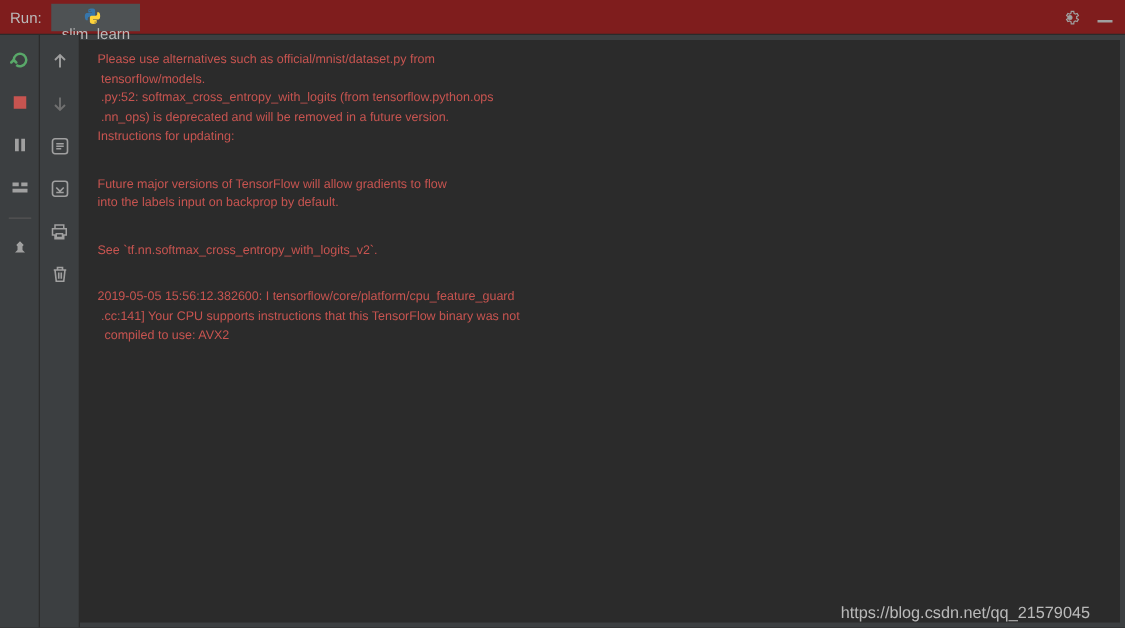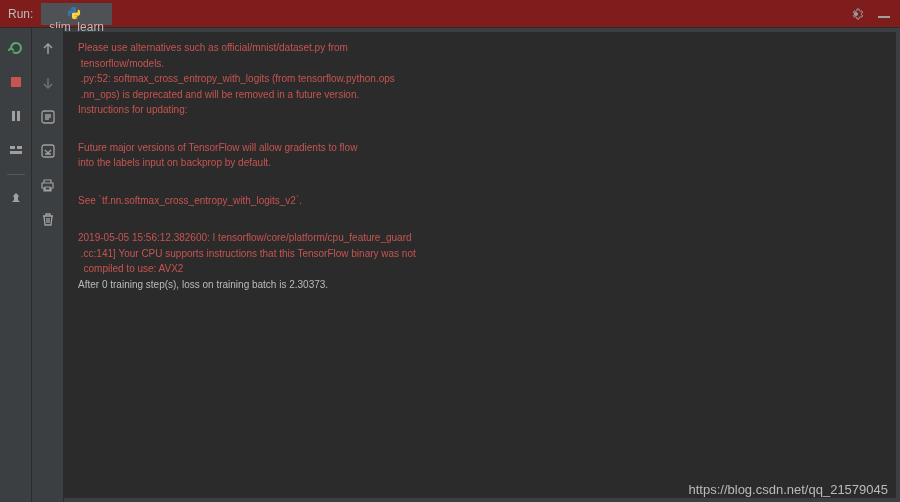--- a/index.html
+++ b/index.html
@@ -132,21 +132,21 @@
       height: 22px;
     }
     .divider {
       width: 18px;
       height: 1px;
       background: #555;
     }
     .watermark {
       position: absolute;
       bottom: 5px;
-      right: 12px;
+      right: 28px;
       color: #dddddd;
       font-size: 13px;
       font-family: sans-serif;
       opacity: 0.8;
     }
   </style>
 </head>
 <body>
 
 <div class="header">
@@ -253,17 +253,16 @@
       <div class="console-line error">Instructions for updating:</div>
       <div class="console-line blank"></div>
       <div class="console-line error">Future major versions of TensorFlow will allow gradients to flow</div>
       <div class="console-line error">into the labels input on backprop by default.</div>
       <div class="console-line blank"></div>
       <div class="console-line error">See `tf.nn.softmax_cross_entropy_with_logits_v2`.</div>
       <div class="console-line blank"></div>
       <div class="console-line error">2019-05-05 15:56:12.382600: I tensorflow/core/platform/cpu_feature_guard</div>
       <div class="console-line error"> .cc:141] Your CPU supports instructions that this TensorFlow binary was not</div>
       <div class="console-line error">  compiled to use: AVX2</div>
-      <div class="console-line normal">After 0 training step(s), loss on training batch is 2.30373.</div>
     </div>
 </div>
 
 <div class="watermark">https://blog.csdn.net/qq_21579045</div>
 
 </body></html>

